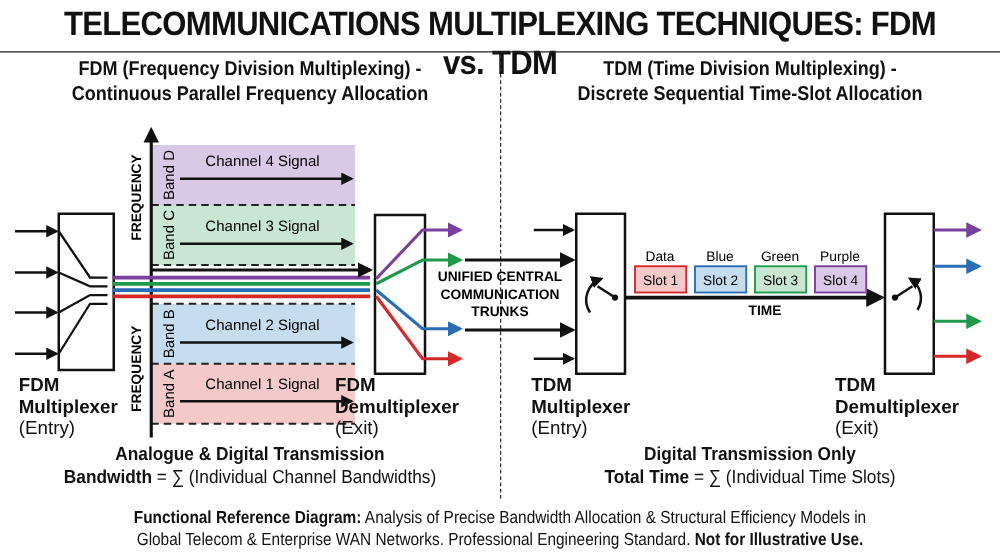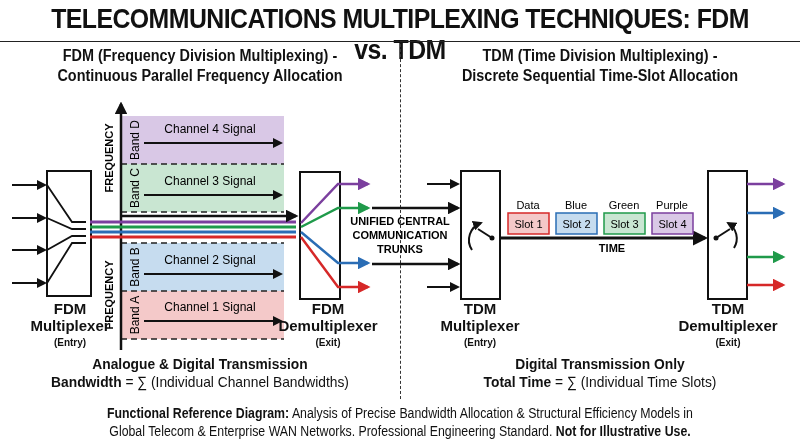--- a/index.html
+++ b/index.html
@@ -5,23 +5,23 @@
     html, body { margin: 0; padding: 0; background: #ffffff; }
     body { width: 800px; height: 447px; overflow: hidden; position: relative;
            font-family: "Liberation Sans", "DejaVu Sans", sans-serif; color: #111; }
     .abs { position: absolute; }
     .title { left: 0; top: 4px; width: 800px; text-align: center; font-size: 27px; font-weight: bold;
              letter-spacing: -0.6px; transform: scaleX(0.92); transform-origin: 400px 0; }
     .topline { left: 0; top: 41px; width: 800px; height: 0; border-top: 1.5px solid #222; }
     .divider { left: 400px; top: 44px; height: 355px; width: 0; border-left: 1.5px dashed #333; }
     .subtitle { top: 46px; width: 400px; text-align: center; font-size: 16px; font-weight: bold; line-height: 20px;
                 transform: scaleX(0.9); }
-    .lbl { text-align: center; font-size: 14px; line-height: 17px; }
+    .lbl { text-align: left; font-size: 14px; line-height: 17px; }
     .lbl b { font-size: 15px; display: block; }
-    .lbl span { font-weight: bold; font-size: 10px; display: block; }
+    .lbl span { font-weight: normal; font-size: 15px; display: block; }
     .formula { width: 400px; text-align: center; font-size: 15px; line-height: 18px; top: 355px; transform: scaleX(0.92); }
     .formula .b { font-weight: bold; }
     .footer { left: 60px; width: 680px; top: 404px; text-align: center; font-size: 14px; line-height: 18px;
               transform: scaleX(0.88); transform-origin: 340px 0; }
     svg text { font-family: "Liberation Sans", "DejaVu Sans", sans-serif; }
   </style>
 </head>
 <body>
 
 <div class="abs title">TELECOMMUNICATIONS MULTIPLEXING TECHNIQUES: FDM vs. TDM</div>

